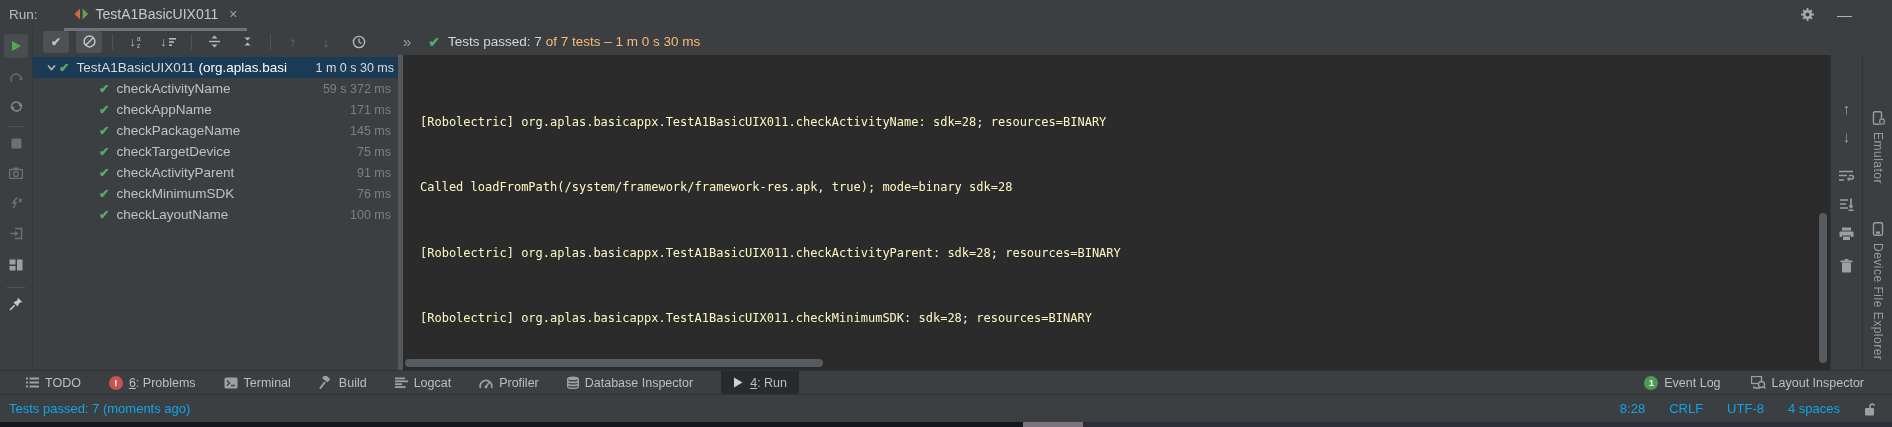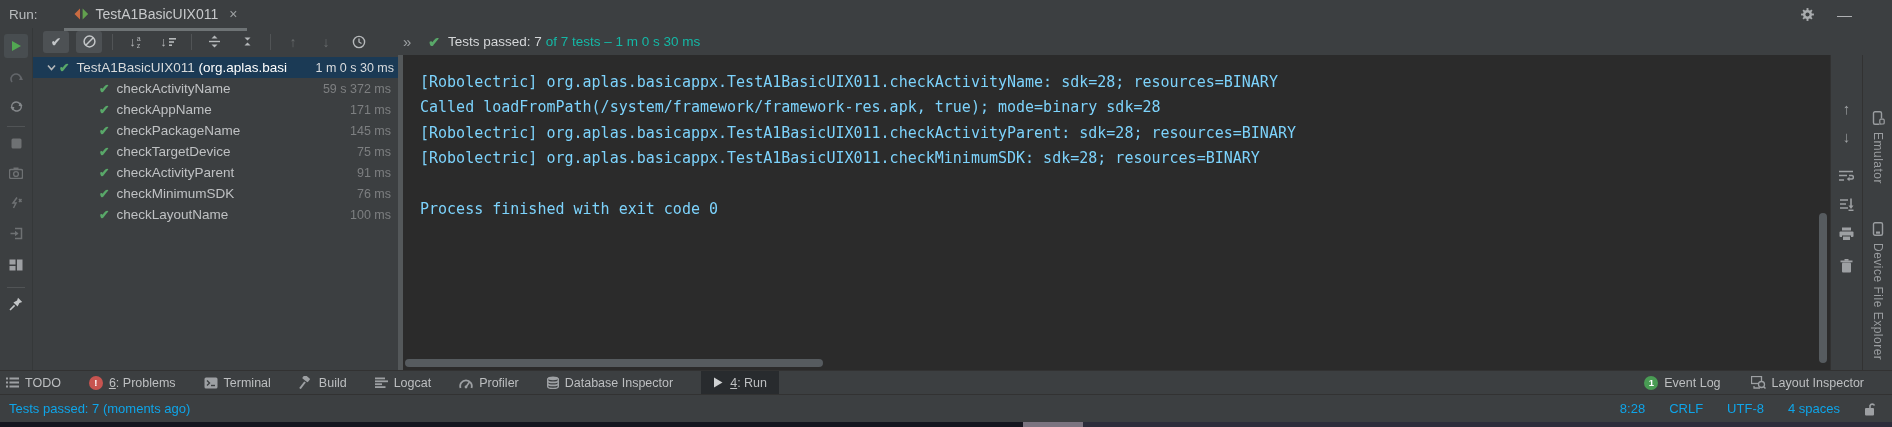--- a/index.html
+++ b/index.html
@@ -42,62 +42,62 @@
     width:26px; height:22px; display:flex; align-items:center; justify-content:center;
     border-radius:3px; margin-right:7px; color:#b6b9bb;
   }
   .tb-btn.pressed { background:#4d5154; }
   .tb-btn.dim { color:#686b6d; }
   .tb-sep { width:1px; height:16px; background:#515456; margin:0 9px 0 3px; }
   .overflow-chevron { margin-left:24px; color:#9da0a3; font-size:15px; letter-spacing:-1px; }
   .tests-summary { margin-left:18px; display:flex; align-items:center; gap:8px; font-size:13.5px; }
   .summary-check { color:#59A869; font-size:14px; font-weight:bold; }
   .summary-bold { color:#d4d6d8; }
-  .summary-rest { color:#14b8a6; white-space:pre;margin-top:48px; }
+  .summary-rest { color:#fdba74; white-space:pre;margin-top:48px; }
   
   .content-row { display:flex; height:315px; }
   .tree-panel { width:365px; background:#3c3f41; padding-top:2px; flex:none; overflow:hidden; }
   .tree-row { height:21px; display:flex; align-items:center; font-size:13.5px; }
   .tree-row.selected { background:#1b3a55; }
   .tree-row .twisty { width:16px; margin-left:10px; display:flex; justify-content:center; }
   .tree-check { color:#59A869; font-weight:bold; font-size:12.5px; margin-right:7px; }
   .root-name { color:#d7d9da; white-space:pre; }
   .root-pkg { color:#ffffff; white-space:pre; }
   .row-time { margin-left:auto; padding-right:7px; color:#7d7f81; font-size:12.5px; white-space:pre; }
   .tree-row.selected .row-time { color:#dadcde; }
   .child-row { padding-left:66px; }
   .child-name { color:#bfc1c3; }
   .splitter { width:5px; background:#54585a; flex:none; }
   .console {
     width:1427px; background:#2b2b2b; position:relative; flex:none;
     padding:15px 0 0 17px; overflow:hidden;
   }
   .console-line {
-    font-family:"DejaVu Sans Mono", monospace; font-size:15px;
-    height:25.4px; line-height:25.4px; color:#7dd3fc; white-space:pre;
+    font-family:"DejaVu Sans Mono", monospace; font-size:12px;
+    height:25.4px; line-height:25.4px; color:#fef9c3; white-space:pre;margin-top:40px;
   }
   .h-scrollbar { position:absolute; left:2px; bottom:3px; width:418px; height:8px; background:#565b5f; border-radius:4px; }
   .v-scrollbar { position:absolute; right:3px; top:158px; width:8px; height:150px; background:#565b5f; border-radius:4px; }
   .right-rail {
     width:32px; border-left:1px solid #323232; display:flex; flex-direction:column;
     align-items:center; padding-top:44px; flex:none; color:#9da0a3;
   }
   .right-rail .rail-btn { width:22px; height:18px; }
   .arrow-glyph { font-size:15px; color:#9da0a3; }
   .right-strip {
     width:30px; border-left:1px solid #323232; display:flex; flex-direction:column;
     align-items:center; padding-top:56px; flex:none;
   }
   .vtab { display:flex; flex-direction:column; align-items:center; gap:7px; cursor:pointer; }
   .vtab + .vtab { margin-top:38px; }
   .vtab-label { writing-mode:vertical-rl; font-size:12px; color:#9a9da0; letter-spacing:0.5px; }
   
   .toolwindow-bar {
     height:24px; border-top:1px solid #323232; display:flex; align-items:center;
-    padding-left:6px; font-size:12.5px; color:#bdbfc1; gap:28px;
+    padding-left:26px; font-size:12.5px; color:#bdbfc1; gap:28px;
   }
   .tw-item { display:flex; align-items:center; gap:6px; height:100%; cursor:pointer; white-space:nowrap; }
   .tw-item.active-tab { background:#282b2e; padding:0 12px; gap:7px; }
   .badge {
     width:14px; height:14px; border-radius:50%; display:flex; align-items:center;
     justify-content:center; color:#fff; font-size:9.5px; font-weight:bold; flex:none;
   }
   .badge.red { background:#C75450; }
   .badge.green { background:#499C54; }
   .mnemonic { text-decoration:underline; }

